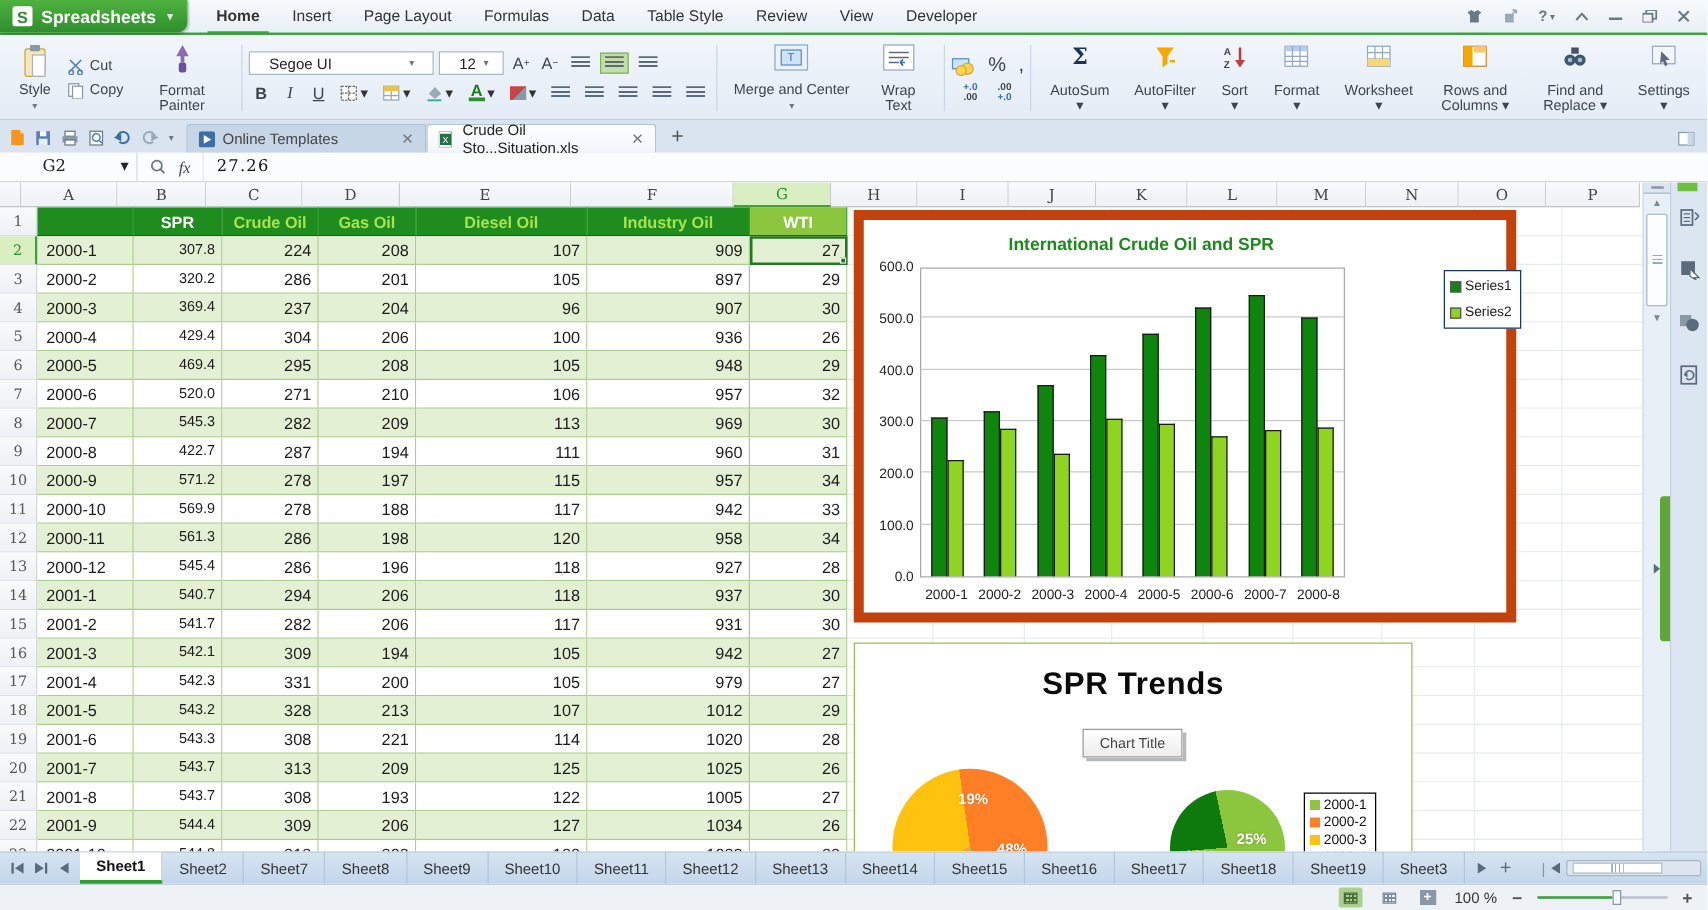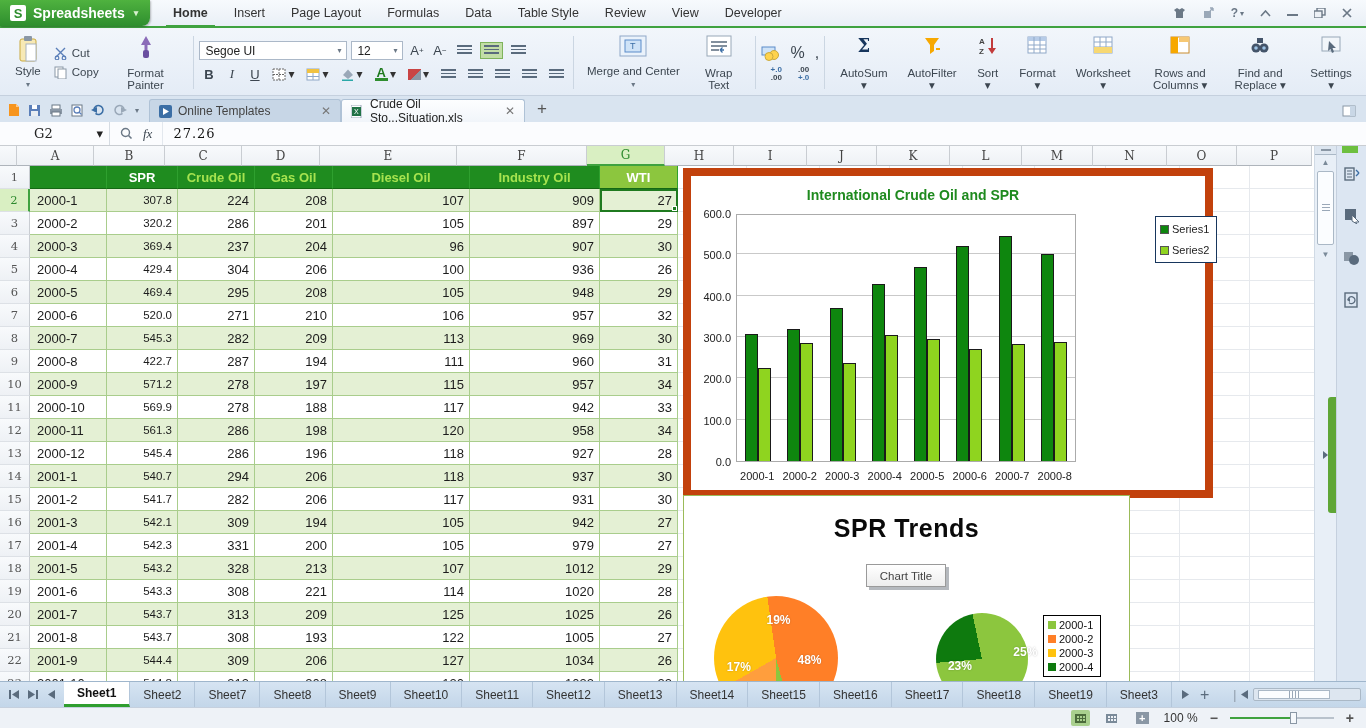--- a/index.html
+++ b/index.html
@@ -19,21 +19,21 @@
 .tbico{display:flex;align-items:center;gap:2px}
 
 .ribbon{height:68px;background:linear-gradient(#F2F6FB,#E4ECF6);border-bottom:1px solid #C5D0DE;display:flex;align-items:stretch;padding:4px 4px 2px 6px}
 .rsep{width:1px;background:#CBD6E2;margin:4px 5px}
 .bigbtn{display:flex;flex-direction:column;align-items:center;justify-content:space-between;padding:3px 6px 2px;font-size:11.5px;color:#3C4650;text-align:center;line-height:12px}
 .bigbtn .dd{font-size:8px;color:#6B7886}
 .vcol{display:flex;flex-direction:column;justify-content:center;gap:6px}
 .smallbtn{display:flex;align-items:center;gap:5px;font-size:11.5px;color:#3C4650;padding:0 4px}
 .fontgrp{display:flex;flex-direction:column;justify-content:center;gap:4px}
 .frow{display:flex;align-items:center;gap:4px}
-.combo{background:#fff;border:1px solid #ABB8C8;height:19px;display:flex;align-items:center;justify-content:space-between;padding:0 5px;font-size:12px;color:#222}
+.combo{background:#fff;border:1px solid #ABB8C8;height:19px;display:flex;align-items:center;justify-content:space-between;padding:0 15px;font-size:12px;color:#222}
 .combo .dd{font-size:8px;color:#6B7886;margin-left:6px}
 .lb{width:19px;height:18px;display:flex;align-items:center;justify-content:center;font-size:13px;color:#3C4650}
 .lb.b{font-weight:bold}.lb.i{font-style:italic;font-family:"Liberation Serif",serif}.lb.u{text-decoration:underline}
 .lns{width:15px;height:11px;background:repeating-linear-gradient(to bottom,#5A6B7D 0 1.5px,transparent 1.5px 3.6px)}
 .icobtn{padding:2px 3px;display:flex;align-items:center;gap:2px;border:1px solid transparent}
 .icobtn.active{background:#C2DEA6;border-color:#7FB35C}
 .afc{font-weight:bold;font-size:13px;color:#1F7A1F;line-height:11px;border-bottom:3px solid #2F8E2F;padding:0 2px}
 .hlt{width:13px;height:11px;background:linear-gradient(135deg,#C94444 55%,#8A97A5 55%)}
 .numtiny{font-size:8px;line-height:8px;color:#3C4650;text-align:center;font-weight:bold}
 .bigsym{font-size:16px;color:#3C4650}
@@ -79,21 +79,21 @@
 .gl{position:absolute;left:0;right:0;height:1px;background:#C9C9C9}
 .bars{position:absolute;left:0;top:0;right:0;bottom:0;display:flex;align-items:flex-end}
 .bgroup{display:flex;align-items:flex-end;justify-content:center;flex:1;height:100%}
 .bar{width:13px;border:1px solid #1A1A1A;border-bottom:none}
 .ylab{position:absolute;width:40px;text-align:right;font-size:11px;color:#222}
 .xlabs{position:absolute;left:45px;top:294px;width:340px;display:flex}
 .xlab{flex:1;text-align:center;font-size:11px;color:#222}
 .legend1{position:absolute;left:464px;top:40px;width:62px;border:1px solid #17365D;background:#fff;padding:6px 4px;display:flex;flex-direction:column;gap:9px}
 .litem{display:flex;align-items:center;gap:3px;font-size:11px;color:#222}
 .lsw{width:9px;height:9px;border:1px solid #555;flex:none}
-.chart2{position:absolute;left:683px;top:349px;width:447px;height:200px;background:#fff;border:1px solid #9BBB59;z-index:5}
+.chart2{position:absolute;left:683px;top:368px;width:447px;height:200px;background:#fff;border:1px solid #9BBB59;z-index:5}
 .c2title{position:absolute;top:18px;left:0;width:100%;text-align:center;font-weight:bold;font-size:25px;color:#0A0A0A;letter-spacing:.5px}
 .cttbtn{position:absolute;left:182px;top:68px;width:80px;height:23px;background:linear-gradient(#FFFFFF,#EDEDED);border:1px solid #9A9A9A;box-shadow:3px 3px 0 rgba(90,100,110,.45);display:flex;align-items:center;justify-content:center;font-size:11.5px;color:#444}
 .pie{position:absolute;border-radius:50%}
 .plab{position:absolute;color:#fff;font-size:12px;font-weight:bold;transform:translate(-50%,-50%);text-shadow:0 0 2px rgba(0,0,0,.25)}
 .legend2{position:absolute;left:359px;top:119px;width:58px;border:1px solid #000;background:#fff;padding:3px 4px;display:flex;flex-direction:column;gap:2px}
 .l2item{display:flex;align-items:center;gap:3px;font-size:11px;color:#111}
 .l2sw{width:8px;height:8px;flex:none}
 
 .vscroll{position:absolute;right:30px;top:0;width:22px;height:100%;background:#E8EFF7;border-left:1px solid #D0DAE5;z-index:9}
 .vsplit{height:9px;border-bottom:1px solid #AAB8C6;background:#DDE6F0;display:flex;align-items:center;justify-content:center}
@@ -1051,21 +1051,21 @@
       </div>
     </div>
   <div class="chart2" id="chart2">
       <div class="c2title">SPR Trends</div>
       <div class="cttbtn">Chart Title</div>
       <div class="pie" style="left: 30px; top: 100px; width: 124px; height: 124px; background: conic-gradient(from -8deg, rgb(255, 127, 39) 0%, rgb(255, 127, 39) 48%, rgb(140, 198, 62) 48%, rgb(140, 198, 62) 52%, rgb(255, 158, 61) 52%, rgb(255, 158, 61) 69%, rgb(255, 194, 14) 69%, rgb(255, 194, 14) 100%);"></div>
       <span class="plab" style="left: 125.48px; top: 164.48px;">48%</span>
       <span class="plab" style="left: 54.8px; top: 170.68px;">17%</span>
       <span class="plab" style="left: 94.48px; top: 123.56px;">19%</span>
       <div class="pie" style="left: 252px; top: 117px; width: 92px; height: 92px; background: conic-gradient(from -12deg, rgb(140, 198, 62) 0%, rgb(140, 198, 62) 25%, rgb(140, 198, 62) 25%, rgb(140, 198, 62) 77%, rgb(14, 122, 14) 77%, rgb(14, 122, 14) 100%);"></div>
-      <span class="plab" style="left: 317.32px; top: 155.64px; margin-left: 24px;">25%</span>
+      <span class="plab" style="left: 317.32px; top: 155.64px;">25%</span>
       <span class="plab" style="left: 275.92px; top: 170.36px;">23%</span>
       <div class="legend2">
         <div class="l2item">
           <span class="l2sw" style="background: rgb(140, 198, 62);"></span>
           <span>2000-1</span>
         </div>
         <div class="l2item">
           <span class="l2sw" style="background: rgb(255, 127, 39);"></span>
           <span>2000-2</span>
         </div>

